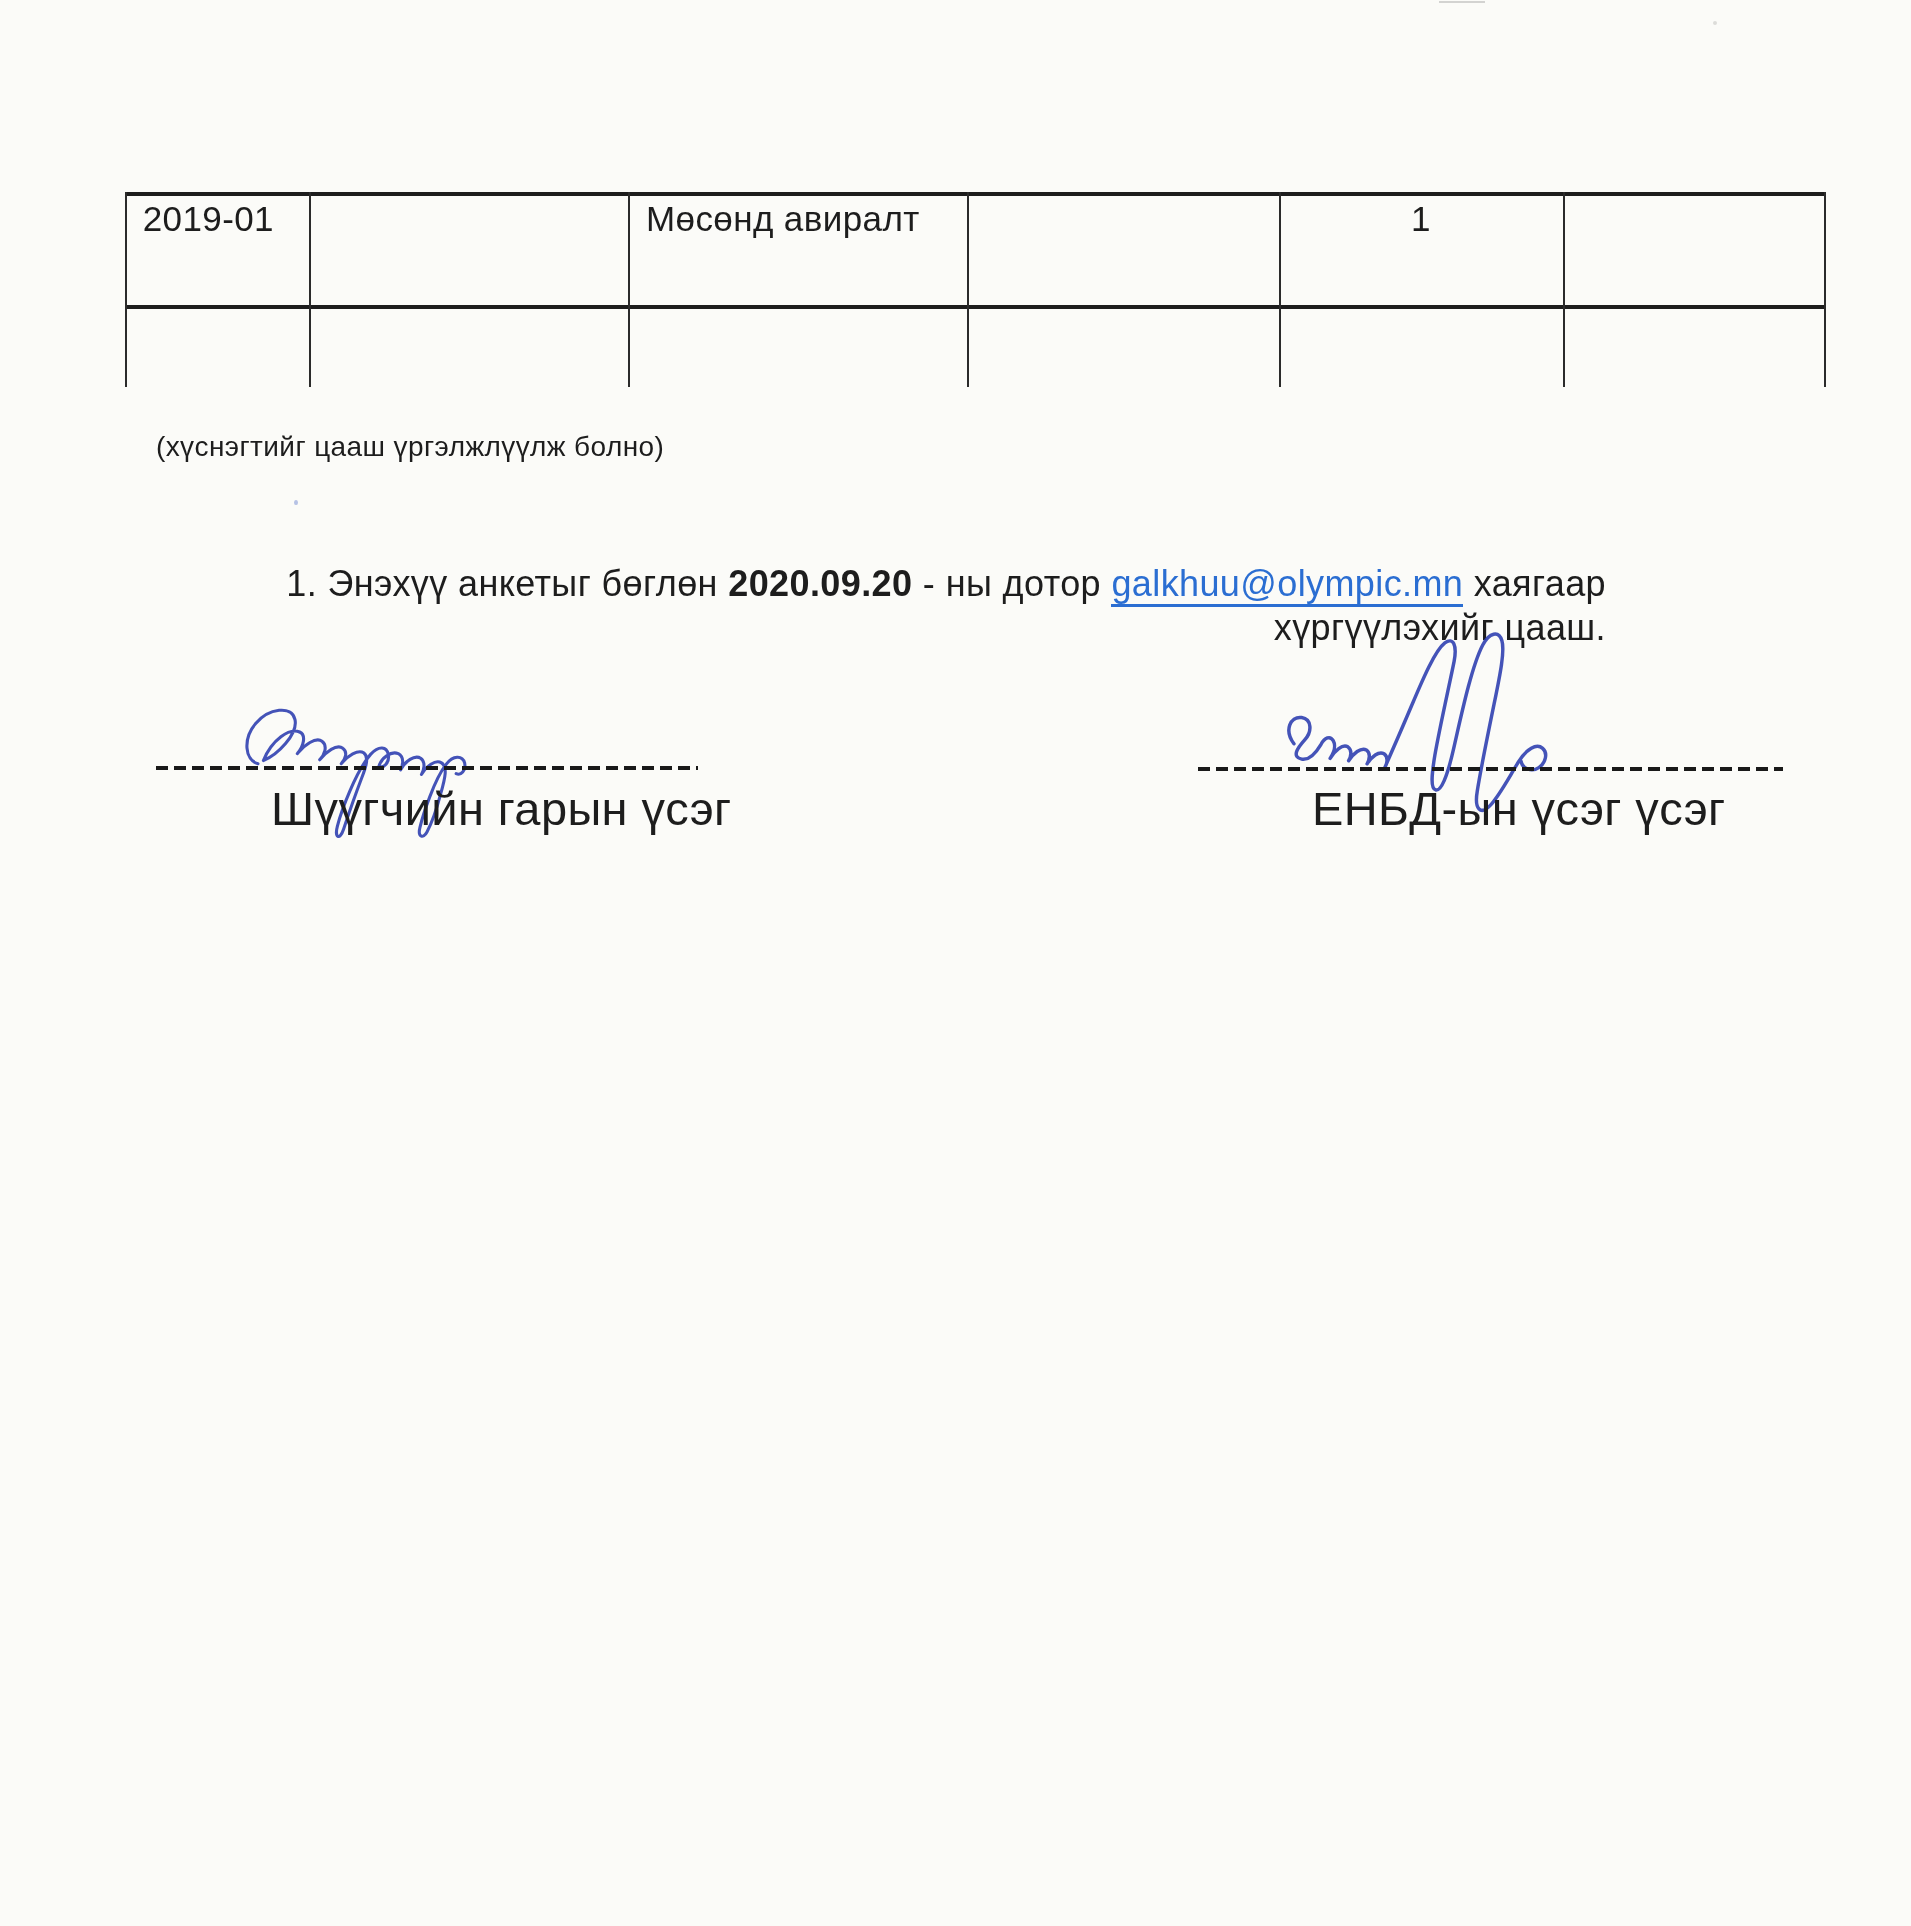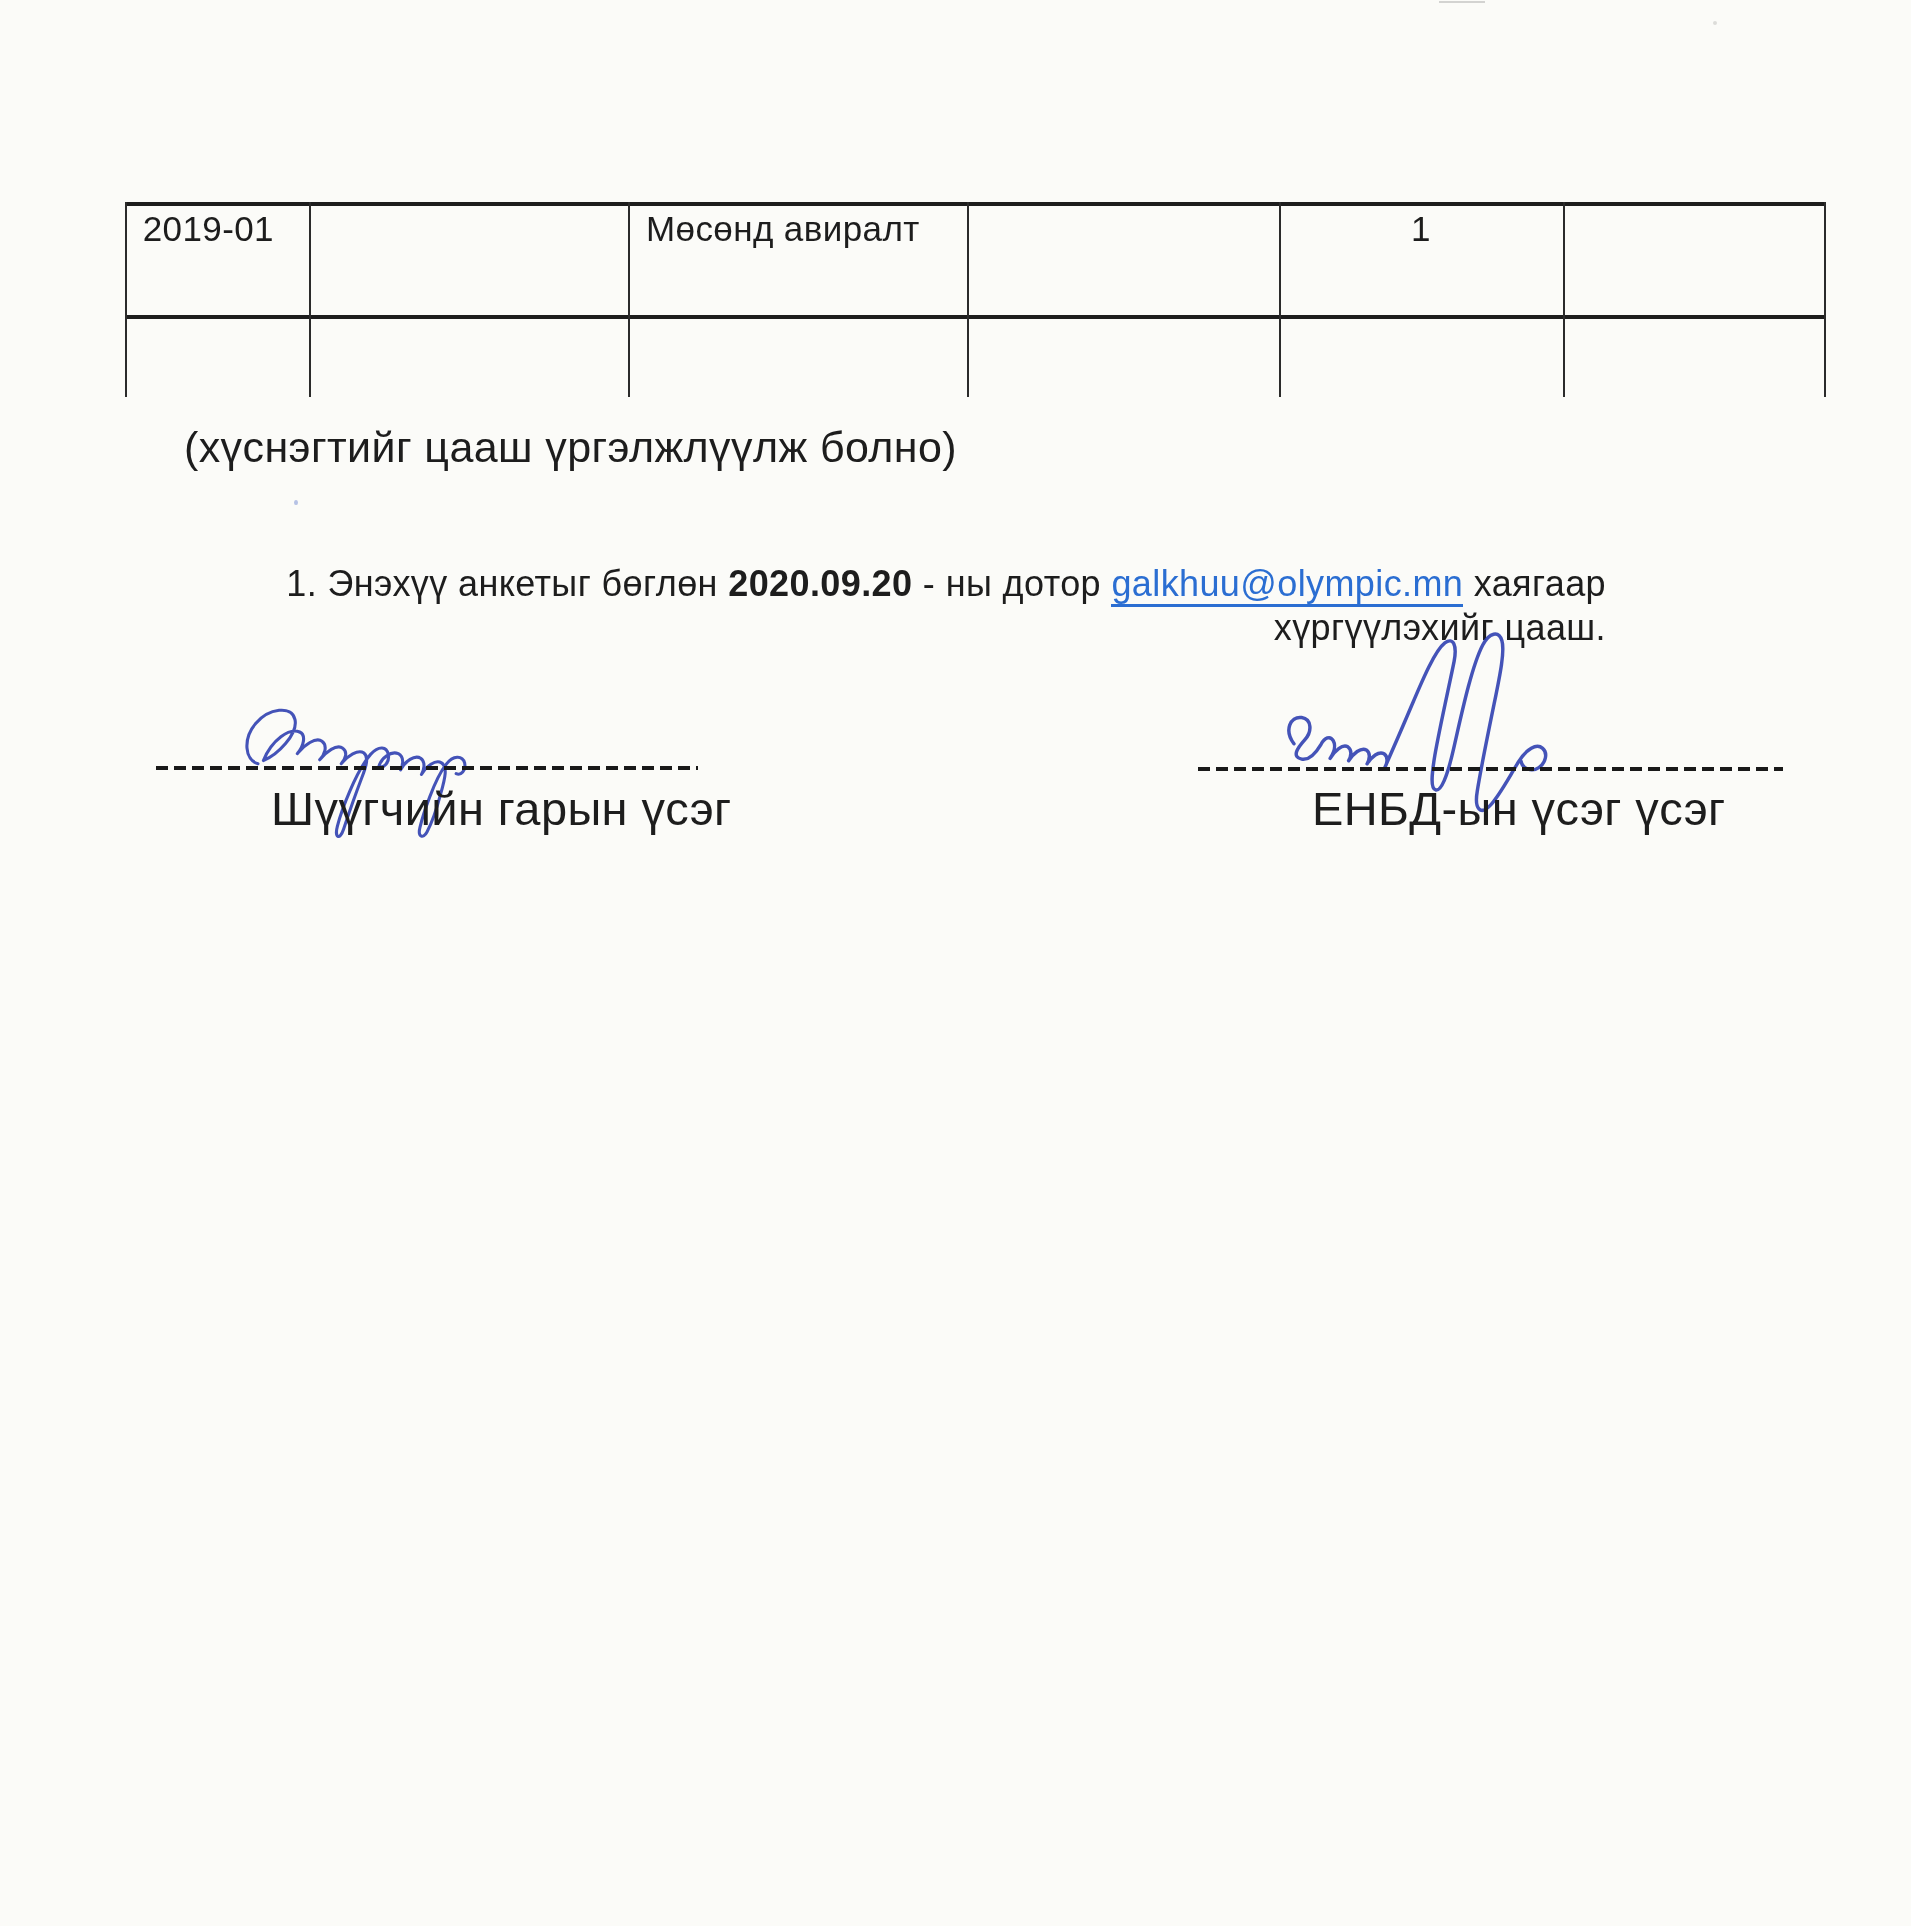--- a/index.html
+++ b/index.html
@@ -13,29 +13,29 @@
   body{
     position:relative;
     background:var(--paper);
     font-family:"Liberation Sans","DejaVu Sans",sans-serif;
     color:var(--text);
     overflow:hidden;
   }
   .abs{position:absolute;}
 
   
-  .tbl{left:125px;top:192px;width:1504px;height:195px;margin-top:10px;}
+  .tbl{left:125px;top:192px;width:1504px;height:195px;}
   .tbl-topline{left:0;top:0;width:1701px;height:3.9px;background:#1d1d1d;}
   .tbl-divline{left:0;top:113px;width:1701px;height:3.5px;background:#1d1d1d;}
   .vline{top:0;width:1.5px;height:195px;background:#2b2b2b;}
   .cell{top:7.3px;font-size:35px;line-height:40px;letter-spacing:0.4px;}
   .cell.center{text-align:center;}
 
   
-  .caption{left:156px;top:425px;font-size:43px;line-height:44px;letter-spacing:0.4px;margin-left:28px;}
+  .caption{left:156px;top:425px;font-size:28px;line-height:44px;letter-spacing:0.4px;}
   .note{left:158px;top:562px;width:1448px;font-size:36px;line-height:44px;letter-spacing:0.4px;text-align:right;}
   .note b{font-weight:bold;}
   .email{color:var(--link-blue);border-bottom:3.1px solid var(--link-blue);text-decoration:none;cursor:pointer;}
 
   
   .dash{height:4.2px;background:repeating-linear-gradient(90deg,#191919 0 11.6px,transparent 11.6px 18px);}
   .dash-left{left:156px;top:766px;width:542px;}
   .dash-right{left:1198px;top:767px;width:585px;}
   .sig-label{font-size:47px;line-height:42px;letter-spacing:0.4px;}
   .sig-label-left{left:271px;top:788px;}

